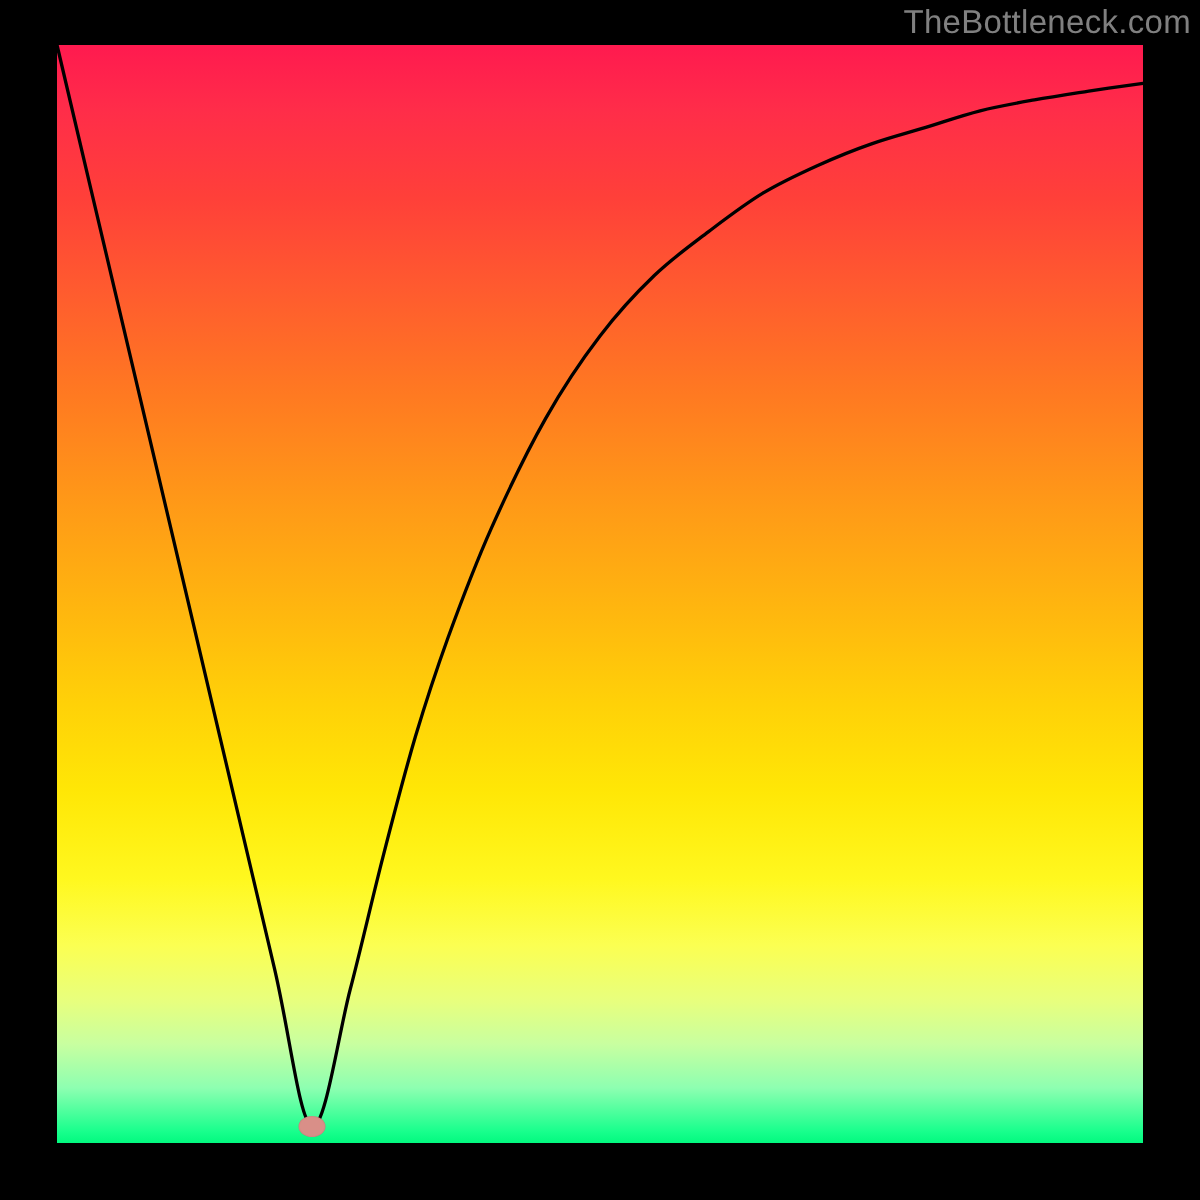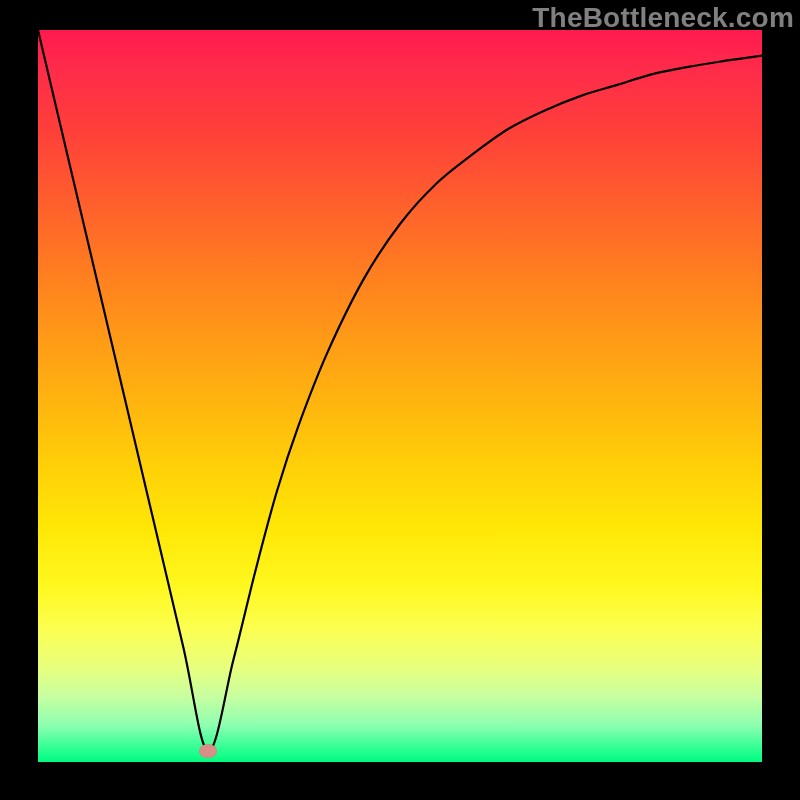--- a/index.html
+++ b/index.html
@@ -42,23 +42,23 @@
       #8dffb1 95%,
       #17ff8c 99%,
       #02f97f 100%
     );
   }
   .watermark {
     position: absolute;
     top: 2px;
     right: 6px;
     color: #808080;
-    font-size: 28px;
+    font-size: 22px;
     letter-spacing: 0.2px;
-    font-weight: 700;
+    font-weight: 400;
     user-select: none;
   }
   svg.curve {
     position: absolute;
     left: 0;
     top: 0;
     width: 724px;
     height: 732px;
     overflow: visible;
   }

